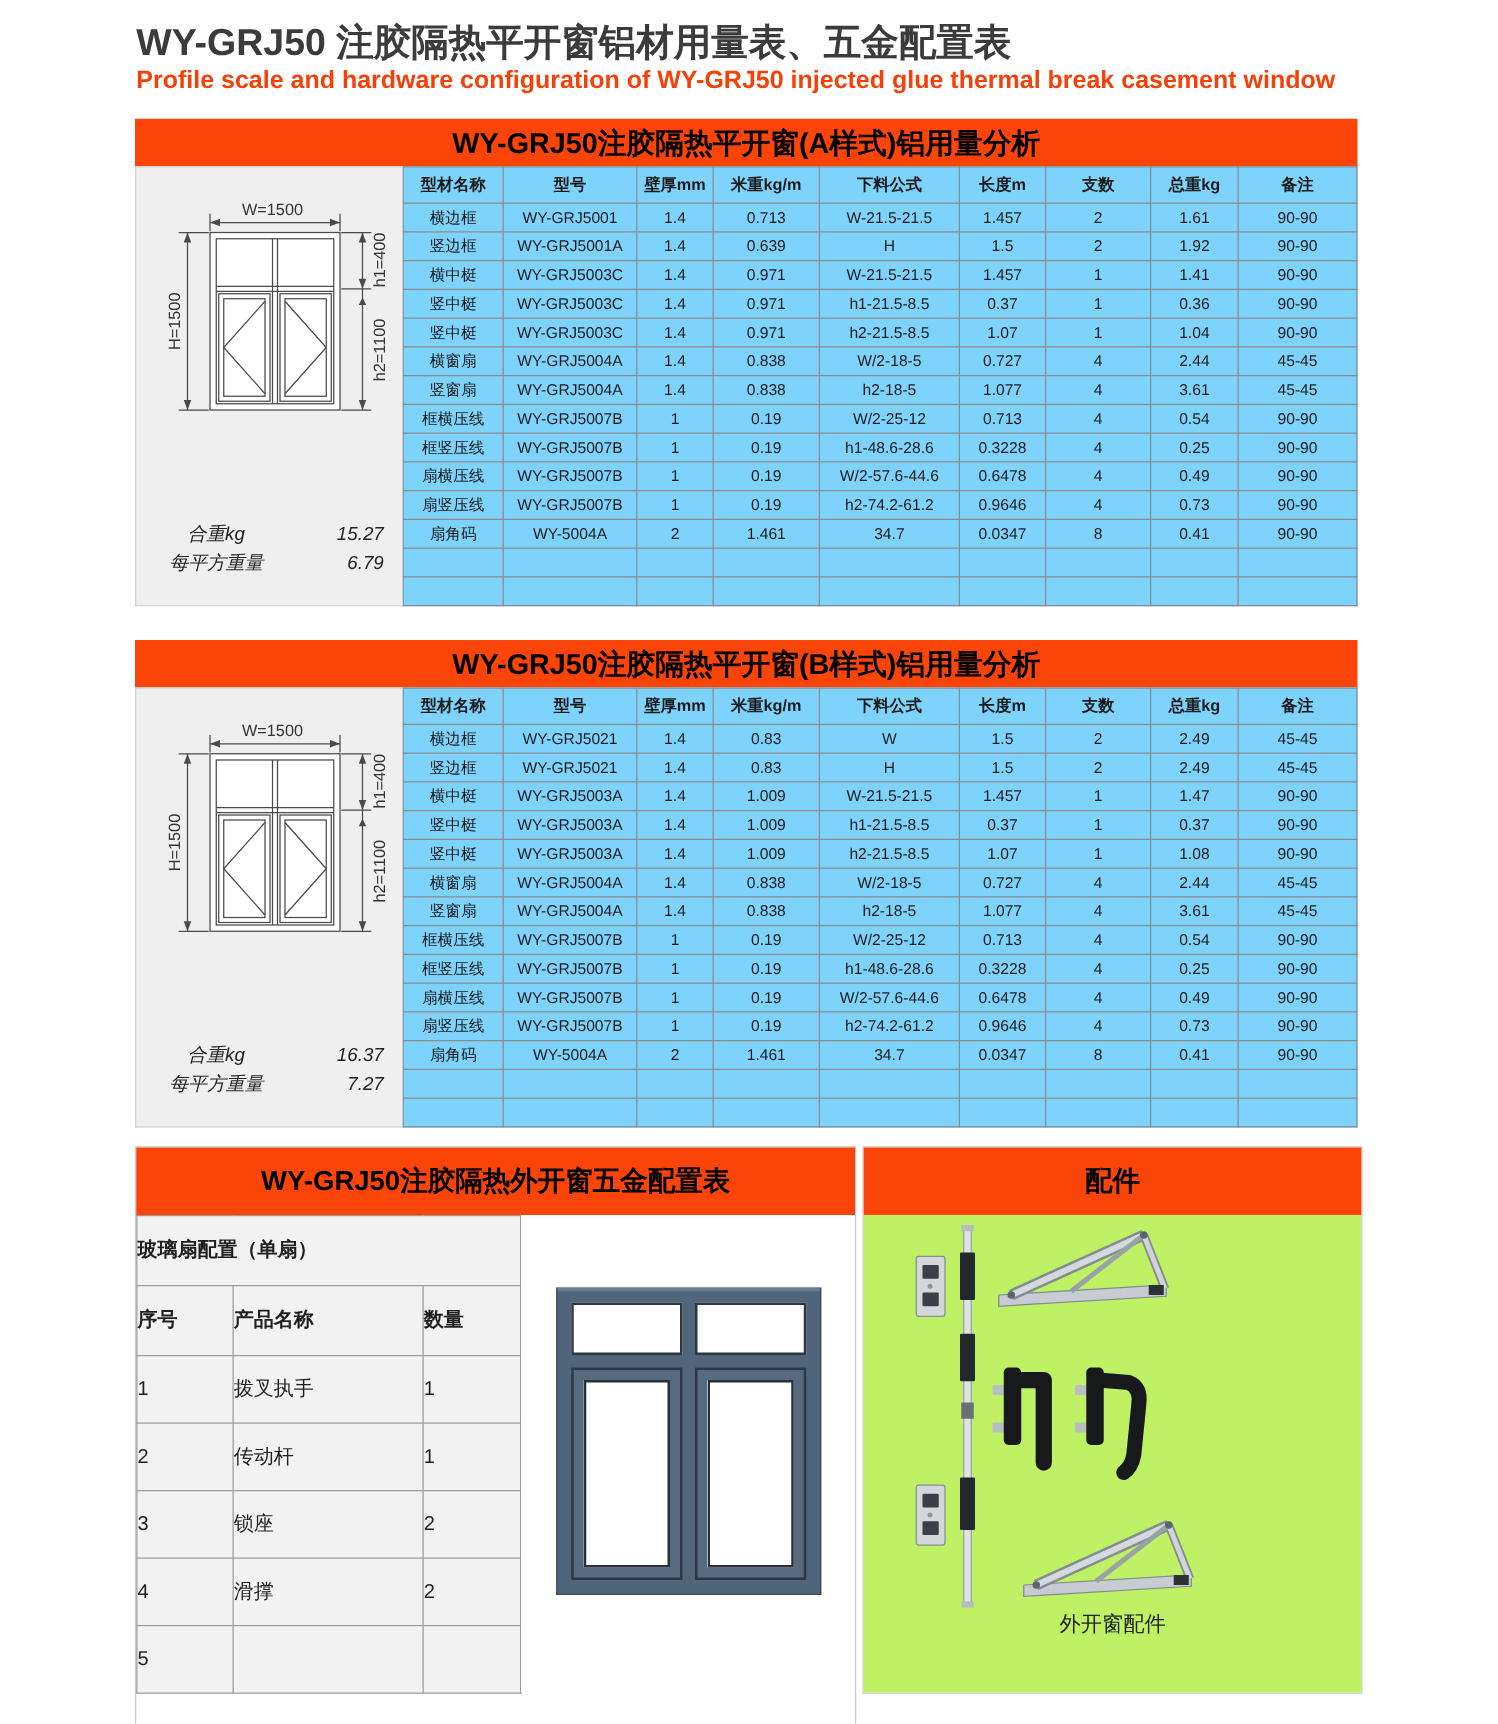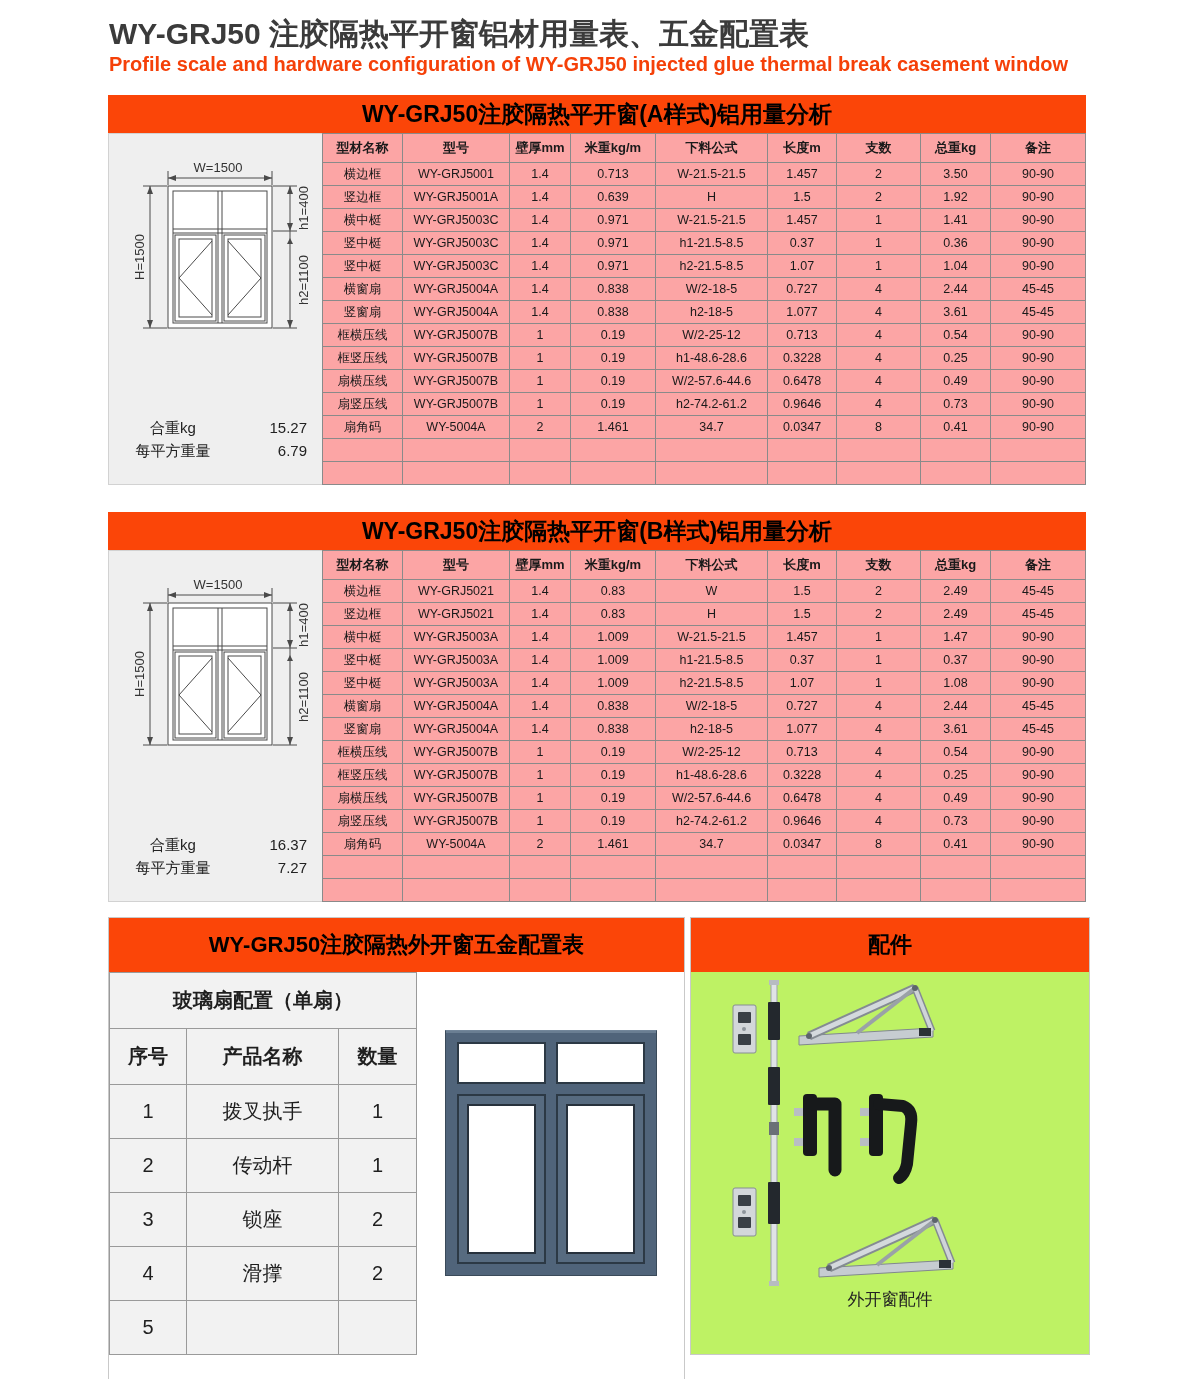--- a/index.html
+++ b/index.html
@@ -18,40 +18,40 @@
   
   .diagram-pane { position:relative; width:215px; background:#efefef;
                   border:1px solid #d2d2d2; border-right:none; }
   .diagram-svg { display:block; }
   .dim-line { stroke:#4a4a4a; stroke-width:1; fill:none; }
   .win-line { stroke:#4a4a4a; stroke-width:1; fill:#fff; }
   .win-line-thin { stroke:#4a4a4a; stroke-width:1; fill:none; }
   .arrow { fill:#4a4a4a; }
   .dim-text { font-size:13px; fill:#333; font-family:"Liberation Sans",sans-serif; }
   .totals { position:absolute; left:0; top:282px; width:100%; font-size:15px; color:#222; }
-  .t-row { display:flex; height:23px; line-height:23px; }
+  .t-row { display:flex; height:23px; line-height:23px;font-style:italic; }
   .t-label { flex:0 0 128px; text-align:center; }
   .t-val { flex:0 0 70px; text-align:right; }
 
   
-  table.profile { table-layout:fixed; width:763px; border-collapse:collapse; background:#fca5a5; }
+  table.profile { table-layout:fixed; width:763px; border-collapse:collapse; background:#7dd3fc; }
   table.profile th, table.profile td { border:1px solid #8a8a8a; text-align:center;
       font-size:12.5px; color:#1a1a1a; overflow:hidden; white-space:nowrap; padding:0 1px; }
   table.profile th { height:29px; font-weight:bold; font-size:13px; }
   table.profile td { height:23px; font-weight:normal; }
 
   
   .bottom-row { position:absolute; left:108px; top:917px; width:980px; height:438px; }
   .hw-block { position:absolute; left:0; top:0; width:577px; height:510px; border:1px solid #c9c9c9; background:#fff; }
   .acc-block { position:absolute; left:582px; top:0; width:400px; height:438px; border:1px solid #c9c9c9; background:#fff; }
   .hw-header { height:54px; line-height:54px; font-size:22px; }
   .hw-body { display:flex; height:382px; }
   table.hw { table-layout:fixed; width:307px; border-collapse:collapse; }
-  table.hw th, table.hw td { border:1px solid #9a9a9a; background:#f2f2f2; text-align:center;
-      font-size:20px; color:#1f1f1f; }
+  table.hw th, table.hw td { border:1px solid #9a9a9a; background:#f2f2f2; text-align:left;
+      font-size:16px; color:#1f1f1f; }
   table.hw th { font-weight:bold; height:56px; }
   table.hw td { height:54px; }
   .photo-area { flex:1; background:#fff; display:flex; justify-content:center; }
 
   
   .photo { margin-top:58px; width:212px; height:246px; background:#50647a;
            border:1px solid #3a4a59; border-top-color:#72869a; padding:11px;
            box-shadow:inset 0 2px 0 #6a7e92; }
   .photo-grid { width:100%; height:100%; display:grid; grid-template-columns:1fr 1fr;
                 grid-template-rows:42px 1fr; gap:10px; }
@@ -157,21 +157,21 @@
         </thead>
         <tbody>
             <tr>
               <td>横边框</td>
               <td>WY-GRJ5001</td>
               <td>1.4</td>
               <td>0.713</td>
               <td>W-21.5-21.5</td>
               <td>1.457</td>
               <td>2</td>
-              <td>3.50</td>
+              <td>1.61</td>
               <td>90-90</td>
             </tr>
             <tr>
               <td>竖边框</td>
               <td>WY-GRJ5001A</td>
               <td>1.4</td>
               <td>0.639</td>
               <td>H</td>
               <td>1.5</td>
               <td>2</td>

